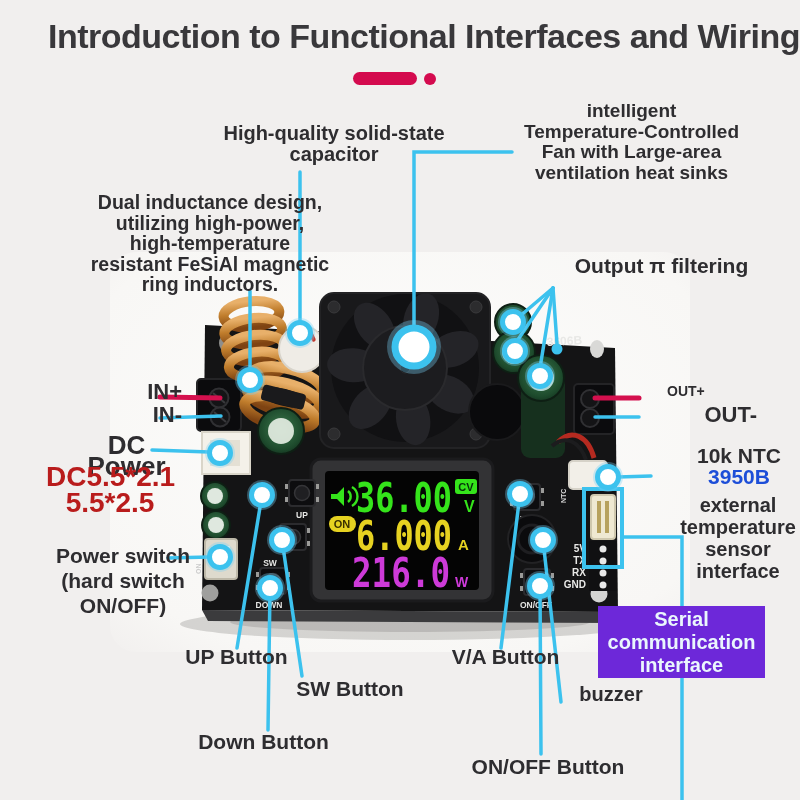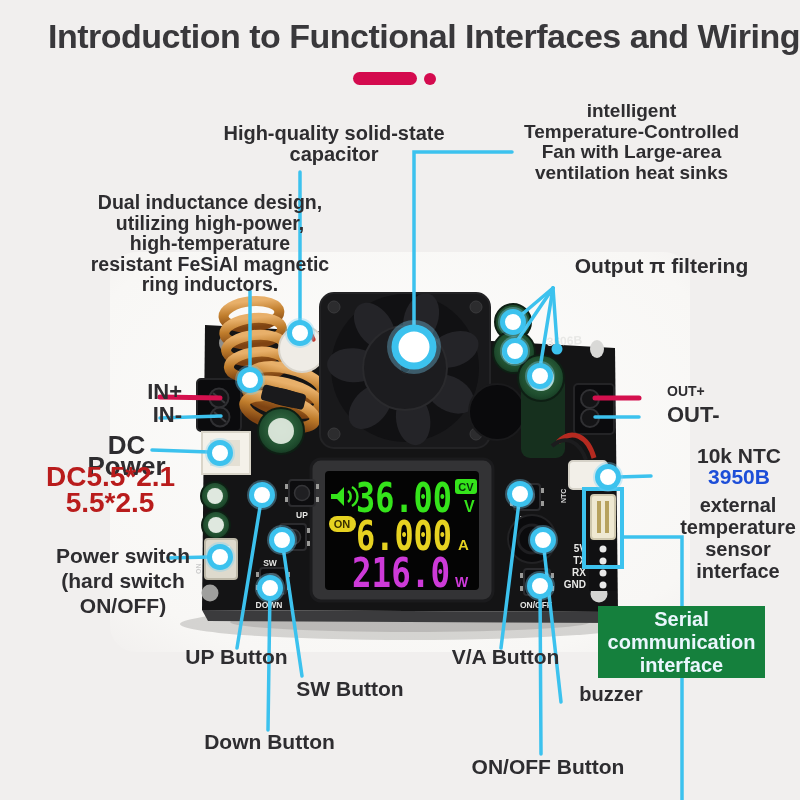--- a/index.html
+++ b/index.html
@@ -21,32 +21,32 @@
   #lbl-fan{left:495px;top:101px;width:225px;font-size:19px;line-height:20.5px;}
   #lbl-inductors{left:60px;top:192px;width:252px;font-size:19.5px;line-height:20.5px;}
   #lbl-output-filtering{left:540px;top:255px;width:195px;font-size:21px;}
   #lbl-in-plus{left:98px;top:381px;width:60px;font-size:22px;text-align:right;}
   #lbl-in-minus{left:98px;top:404px;width:60px;font-size:22px;text-align:right;}
   #lbl-dc-power{left:45px;top:435px;width:115px;font-size:26px;text-align:center;}
   #lbl-dc-spec1,#lbl-dc-spec2{left:22px;top:466px;width:128px;font-size:28px;color:#b91c1c;}
   #lbl-dc-spec2{top:492px;}
   #lbl-power-switch{left:20px;top:543px;width:158px;font-size:21px;line-height:25px;}
   #lbl-out-plus{left:643px;top:381px;width:90px;font-size:14px;text-align:left;}
-  #lbl-out-minus{left:643px;top:404px;width:90px;font-size:22px;text-align:left;}
+  #lbl-out-minus{left:643px;top:404px;width:90px;font-size:22px;text-align:right;}
   #lbl-ntc{left:645px;top:445px;width:140px;font-size:21px;}
   #lbl-ntc .model{color:#1d4ed8;}
   #lbl-ntc-desc{left:638px;top:494px;width:152px;font-size:20px;line-height:22px;}
   #serial-box{
     position:absolute;z-index:3;left:598px;top:606px;width:167px;height:72px;
-    background:#15803d;color:#eaf6fd;font-weight:700;font-size:20px;line-height:23px;
+    background:#6d28d9;color:#eaf6fd;font-weight:700;font-size:20px;line-height:23px;
     display:flex;align-items:center;justify-content:center;text-align:center;white-space:pre-line;
   }
   #lbl-up{left:160px;top:646px;width:105px;font-size:21px;}
   #lbl-sw{left:272px;top:678px;width:108px;font-size:21px;}
-  #lbl-down{left:178px;top:731px;width:135px;font-size:21px;}
+  #lbl-down{left:172px;top:731px;width:135px;font-size:21px;}
   #lbl-va{left:424px;top:646px;width:115px;font-size:21px;}
   #lbl-buzzer{left:548px;top:684px;width:78px;font-size:20px;}
   #lbl-onoff{left:445px;top:756px;width:158px;font-size:21px;}
 </style>
 </head>
 <body>
 
 <div id="stage">
 
 <svg id="art" width="800" height="800" viewBox="0 0 800 800">

